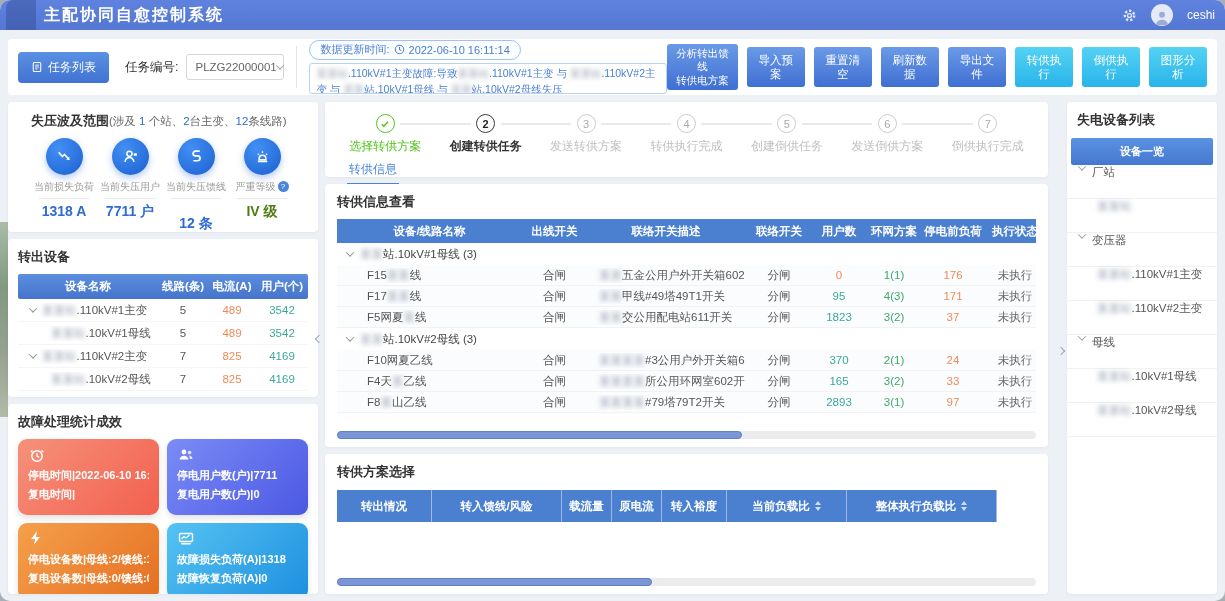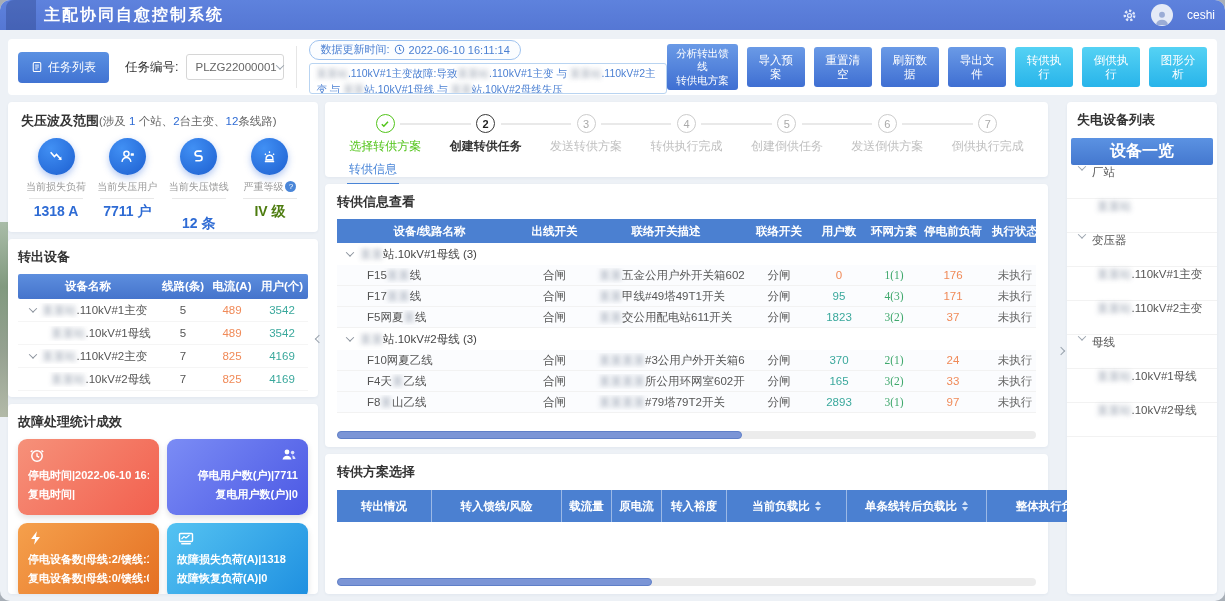--- a/index.html
+++ b/index.html
@@ -31,21 +31,21 @@
   .tb-cyan{background:linear-gradient(#55d2f4,#28b4ea);}
   .tb-big{font-size:10.5px;padding:3px 5px;}
   
   .main{display:flex;gap:7px;padding:7px 8px 0;height:499px;position:relative;z-index:1;}
   .panel{background:#fff;border-radius:4px;box-shadow:0 1px 3px rgba(30,60,120,.06);}
   .left-col{width:310px;flex:none;display:flex;flex-direction:column;gap:7px;}
   .center-col{flex:1;min-width:0;display:flex;flex-direction:column;gap:7px;}
   .right-col{width:150px;flex:none;margin-left:12px;}
   .panel-title{font-size:13px;font-weight:bold;color:#333;}
   
-  .p-impact{height:130px;padding:9px 13px 4px;}
+  .p-impact{height:130px;padding:9px 23px 4px;}
   .impact-sub{font-size:11.5px;color:#666;font-weight:normal;}
   .impact-sub .hl{color:#2e6bd4;}
   .stats-row{display:flex;justify-content:space-between;margin-top:8px;}
   .stat{width:70px;text-align:center;}
   .stat-circle{width:37px;height:37px;border-radius:50%;background:radial-gradient(circle at 35% 28%,#4190f4,#1d5fd0);margin:0 auto;display:flex;align-items:center;justify-content:center;box-shadow:0 3px 7px rgba(40,100,220,.35);}
   .stat-label{font-size:10px;color:#999;margin-top:5px;white-space:nowrap;}
   .help{display:inline-flex;align-items:center;justify-content:center;width:11px;height:11px;border-radius:50%;background:#4a86d8;color:#fff;font-size:8px;margin-left:2px;vertical-align:1px;cursor:pointer;}
   .stat-div{height:1px;background:#e8e8e8;margin:4px 8px;}
   .stat-value{font-size:14px;font-weight:bold;white-space:nowrap;}
   
@@ -53,21 +53,21 @@
   .lt-head{display:flex;background:linear-gradient(#5d8ede,#4574cc);color:#fff;font-size:11.5px;font-weight:bold;height:25px;align-items:center;border-radius:2px;margin-top:8px;}
   .lrow{display:flex;height:23px;align-items:center;font-size:11.5px;color:#555;border-bottom:1px solid #f5f5f5;}
   .lc0{width:140px;padding-left:12px;display:flex;align-items:center;gap:6px;overflow:hidden;white-space:nowrap;}
   .lrow.child .lc0{padding-left:33px;}
   .lc1{width:50px;text-align:center;}
   .lc2{width:48px;text-align:center;}
   .lc3{width:52px;text-align:center;}
   .lt-head .lc0{justify-content:center;padding-left:0;}
   .c-orange{color:#f08a58;}
   .c-teal{color:#3aa89c;}
-  .c-green{color:#3fa86c;font-family:Liberation Serif, serif;}
+  .c-green{color:#3fa86c;}
   .muted{color:#666;}
   
   .p-cards{flex:1;padding:9px 10px;overflow:hidden;}
   .cards{display:grid;grid-template-columns:1fr 1fr;gap:8px;margin-top:8px;}
   .scard{border-radius:9px;padding:7px 10px;color:#fff;height:76px;overflow:hidden;box-shadow:0 3px 6px rgba(0,0,0,.12);}
   .scard-icon{height:18px;margin-bottom:2px;}
   .scard-line{font-size:11px;font-weight:bold;line-height:1.75;white-space:nowrap;overflow:hidden;}
   
   .p-steps{height:75px;padding:8px 10px 0;}
   .steps{display:flex;}
@@ -100,21 +100,21 @@
   .phead{display:flex;margin-top:9px;width:800px;}
   .pcell{flex:none;height:32px;background:#4b80d1;color:#fff;font-size:11.5px;font-weight:bold;display:flex;align-items:center;justify-content:center;border-right:1px solid rgba(255,255,255,.45);white-space:nowrap;overflow:hidden;}
   .p0{width:95px;}.p1{width:130px;}.p2{width:50px;}.p3{width:50px;}.p4{width:65px;}.p5{width:120px;}.p6{width:140px;}.p7{width:150px;}
   .sort{display:inline-flex;flex-direction:column;gap:2px;margin-left:5px;cursor:pointer;}
   .sort i{width:0;height:0;border:3px solid transparent;display:block;}
   .sort .up{border-bottom:4px solid #cfe0f8;border-top:none;}
   .sort .dn{border-top:4px solid #cfe0f8;border-bottom:none;}
   
   .p-devices{height:100%;padding:9px 0 0;overflow:hidden;}
   .p-devices .panel-title{padding:0 10px;}
-  .dev-bar{margin:9px 4px 0;height:27px;background:linear-gradient(#5b92e2,#4478cf);border-radius:2px;color:#fff;font-size:16px;font-weight:bold;display:flex;align-items:center;justify-content:center;}
+  .dev-bar{margin:9px 4px 0;height:27px;background:linear-gradient(#5b92e2,#4478cf);border-radius:2px;color:#fff;font-size:11px;font-weight:bold;display:flex;align-items:center;justify-content:center;}
   .trow{height:34px;display:flex;align-items:flex-start;gap:7px;border-bottom:1px solid #f2f2f2;font-size:11.5px;color:#555;padding-left:12px;cursor:pointer;}
   .trow.child{padding-left:30px;}
   
   .chev{display:inline-block;width:6px;height:6px;border-right:1.5px solid #9aa3ad;border-bottom:1.5px solid #9aa3ad;flex:none;}
   .chev.down{transform:rotate(45deg) translate(-1px,-1px);}
   .chev.left{transform:rotate(135deg);}
   .chev.right{transform:rotate(-45deg);}
   .chev.dark{border-color:#8a929c;}
   .blur{filter:blur(2.4px);color:#7a8699;opacity:.85;}
   .edge-handle{position:absolute;z-index:3;}
@@ -289,21 +289,21 @@
         <div class="cards">
             <div class="scard" style="background: linear-gradient(135deg, rgb(246, 145, 122), rgb(242, 96, 78));">
               <div class="scard-icon"><svg viewBox="0 0 18 18" width="18">
                   <circle cx="9" cy="10" r="5.2" fill="none" stroke="#fff" stroke-width="1.5"></circle>
                   <path d="M9 7.2V10l2.2 1.4" fill="none" stroke="#fff" stroke-width="1.4"></path>
                   <path d="M4.5 4.5L2.8 6M13.5 4.5L15.2 6" stroke="#fff" stroke-width="1.6"></path>
                 </svg></div>
               <div class="scard-line">停电时间|2022-06-10 16:11</div>
               <div class="scard-line">复电时间|</div>
             </div>
-            <div class="scard" style="background: linear-gradient(135deg, rgb(123, 140, 245), rgb(75, 88, 228)); text-align: right;">
+            <div class="scard" style="background: linear-gradient(135deg, rgb(123, 140, 245), rgb(75, 88, 228));">
               <div class="scard-icon"><svg viewBox="0 0 18 18" width="18">
                   <circle cx="7" cy="6" r="2.4" fill="#fff"></circle>
                   <path d="M2.5 13.5c.4-2.4 2.2-3.8 4.5-3.8s4.1 1.4 4.5 3.8z" fill="#fff"></path>
                   <circle cx="12.6" cy="6.6" r="1.8" fill="#fff" opacity=".8"></circle>
                   <path d="M12.2 9.6c1.8.2 3 1.4 3.3 3.4h-2.7" fill="#fff" opacity=".8"></path>
                 </svg></div>
               <div class="scard-line">停电用户数(户)|7711</div>
               <div class="scard-line">复电用户数(户)|0</div>
             </div>
             <div class="scard" style="background: linear-gradient(135deg, rgb(245, 160, 76), rgb(228, 111, 34));">
@@ -493,27 +493,20 @@
             <div class="pcell p4">
               <span>转入裕度</span>
             </div>
             <div class="pcell p5">
               <span>当前负载比</span>
               <span class="sort">
                 <i class="up"></i>
                 <i class="dn"></i>
               </span>
             </div>
-            <div class="pcell p6">
-              <span>单条线转后负载比</span>
-              <span class="sort">
-                <i class="up"></i>
-                <i class="dn"></i>
-              </span>
-            </div>
             <div class="pcell p7">
               <span>整体执行负载比</span>
               <span class="sort">
                 <i class="up"></i>
                 <i class="dn"></i>
               </span>
             </div>
           </div>
         <div class="hscroll">
           <div class="hthumb" id="plan-thumb" style="width: 45%;"></div>

